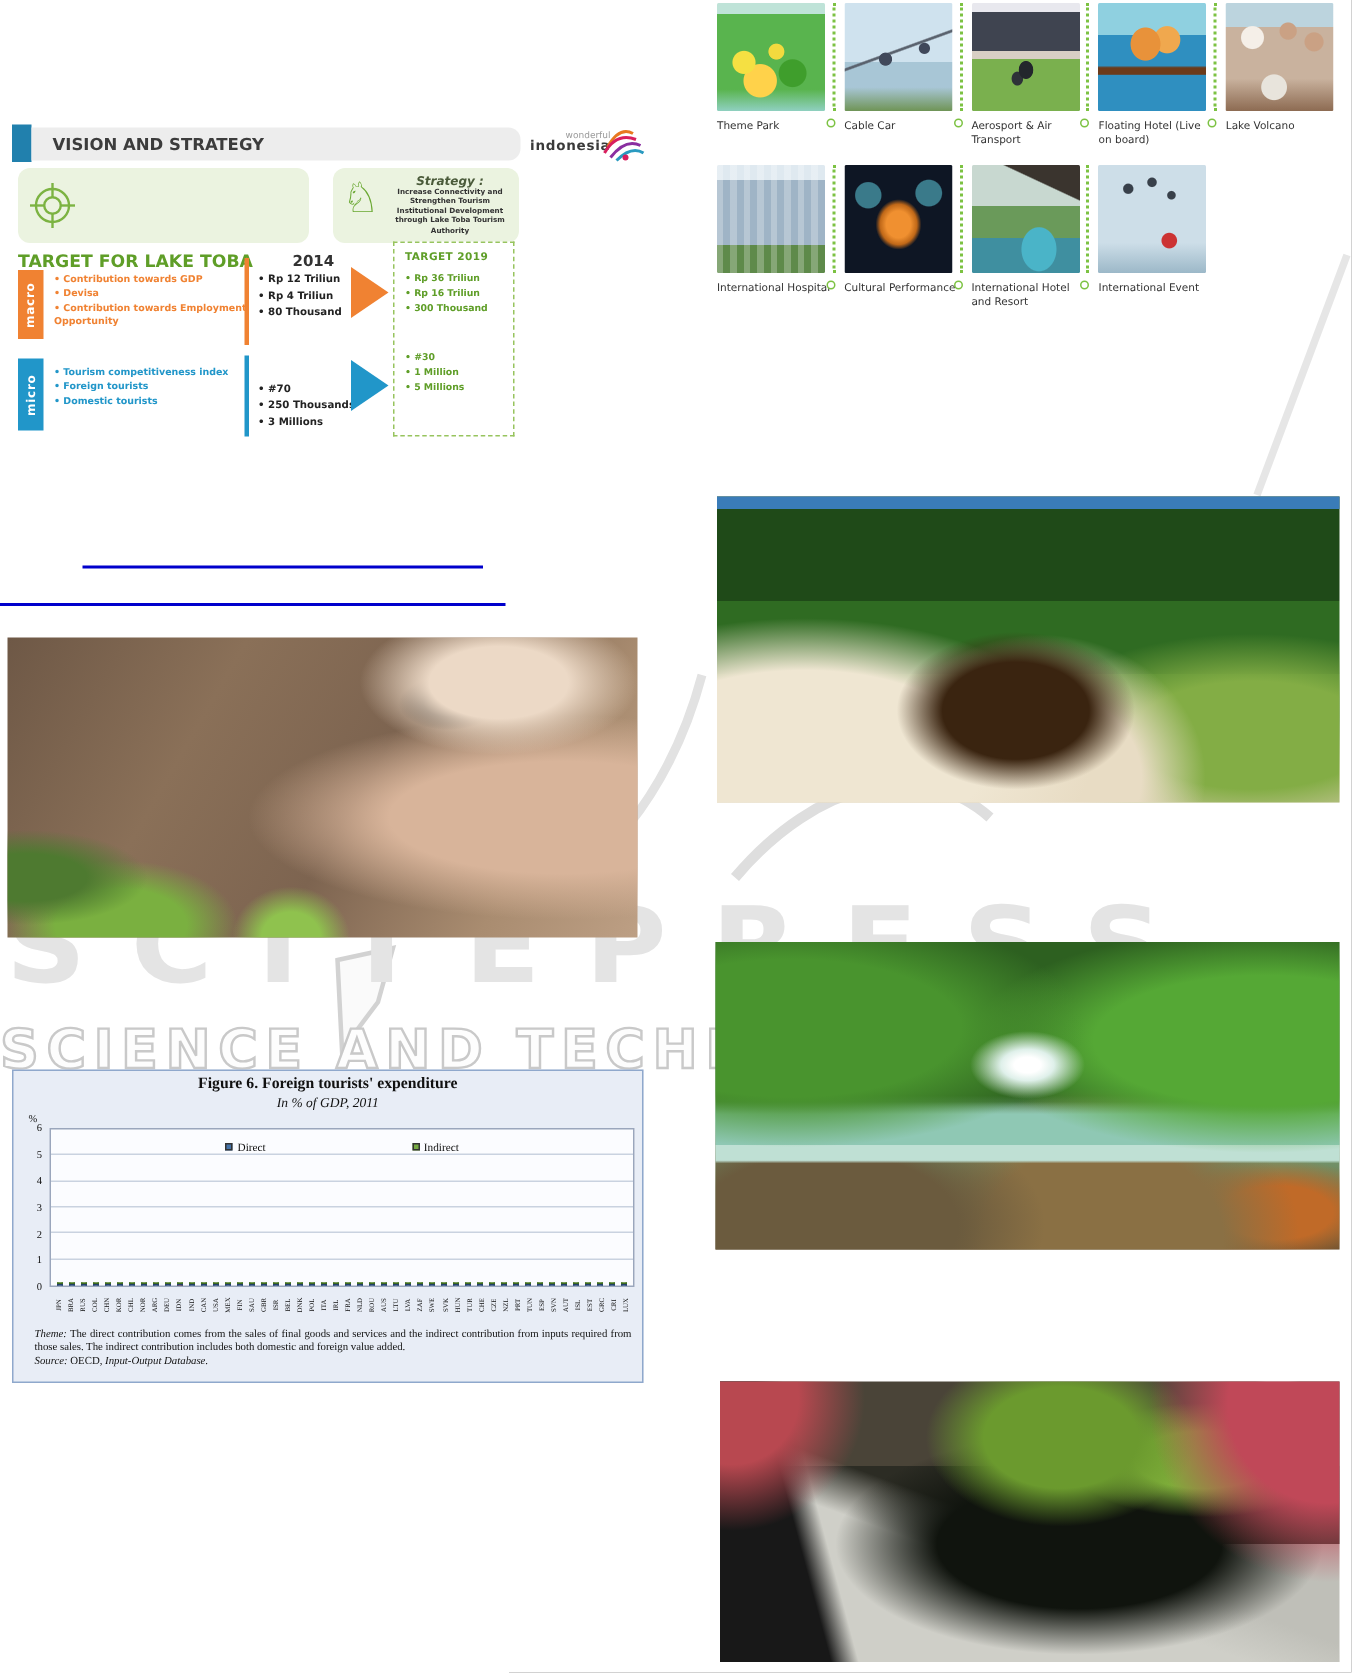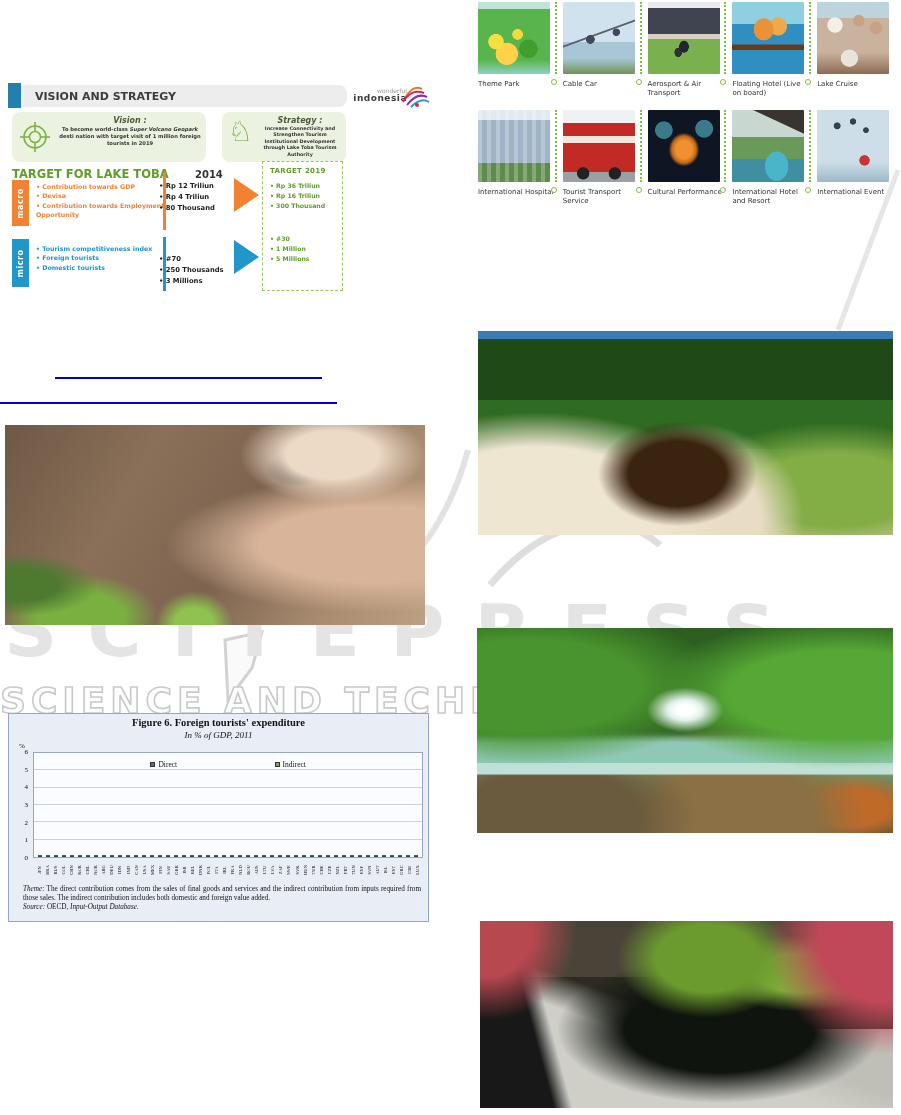--- a/index.html
+++ b/index.html
@@ -58,21 +58,21 @@
   .bullets.macro { top:100px; }
   .bullets.micro { top:162px; }
   .bullets.macro .bullet-line { color:#f08232; }
   .bullets.micro .bullet-line { color:#2196c9; }
   .bullets .bullet-line { font-size:6.3px; font-weight:bold; line-height:1.5; }
 
   .vline { position:absolute; left:158px; width:2.5px; }
   .vline.macro { top:90px; height:58px; background:#f08232; }
   .vline.micro { top:155px; height:54px; background:#2196c9; }
 
-  .vals2014 { position:absolute; left:154px; width:62px; }
+  .vals2014 { position:absolute; left:167px; width:62px; }
   .vals2014.macro { top:99px; }
   .vals2014.micro { top:161px;margin-top:11px; }
   .vals2014 .bullet-line { font-size:6.8px; font-weight:bold; color:#222; line-height:1.6; }
 
   .arrow { position:absolute; left:229px; width:0; height:0;
            border-top:17px solid transparent; border-bottom:17px solid transparent; }
   .arrow.macro { top:96px; border-left:25px solid #f08232; }
   .arrow.micro { top:158px; border-left:25px solid #2196c9; }
 
   
@@ -254,24 +254,20 @@
 
     <div class="vbox vision">
       <svg class="vbox-icon" width="30" height="30" viewBox="0 0 30 30">
         <circle cx="15" cy="15" r="11" stroke="#7cb342" stroke-width="1.6" fill="none"></circle>
         <circle cx="15" cy="15" r="5.5" stroke="#7cb342" stroke-width="1.6" fill="none"></circle>
         <line x1="15" y1="0" x2="15" y2="10" stroke="#7cb342" stroke-width="1.6"></line>
         <line x1="15" y1="20" x2="15" y2="30" stroke="#7cb342" stroke-width="1.6"></line>
         <line x1="0" y1="15" x2="10" y2="15" stroke="#7cb342" stroke-width="1.6"></line>
         <line x1="20" y1="15" x2="30" y2="15" stroke="#7cb342" stroke-width="1.6"></line>
       </svg>
-      <div class="vbox-text">
-        <div class="vbox-title">Vision :</div>
-        <div class="vbox-body"><span>To become world-class </span><i>Super Volcano Geopark</i><span> desti nation with target visit of 1 million foreign tourists in 2019</span></div>
-      </div>
     </div>
 
     <div class="vbox strategy">
       <div class="knight">♘</div>
       <div class="vbox-text">
         <div class="vbox-title">Strategy :</div>
         <div class="vbox-body">Increase Connectivity and Strengthen Tourism Institutional Development through Lake Toba Tourism Authority</div>
       </div>
     </div>
 
@@ -345,31 +341,25 @@
       <div class="fac-cell">
         <div class="fac-connector"></div>
         <div class="fac-circle"></div>
         <div class="fac-photo ph-floating-hotel"></div>
         <div class="fac-label">Floating Hotel (Live on board)</div>
       </div>
       <div class="fac-cell">
         <div class="fac-connector"></div>
         <div class="fac-circle"></div>
         <div class="fac-photo ph-lake-cruise"></div>
-        <div class="fac-label">Lake Cruise</div>
+        <div class="fac-label">Lake Volcano</div>
       </div>
       <div class="fac-cell">
         <div class="fac-photo ph-hospital"></div>
         <div class="fac-label">International Hospital</div>
-      </div>
-      <div class="fac-cell">
-        <div class="fac-connector"></div>
-        <div class="fac-circle"></div>
-        <div class="fac-photo ph-transport"></div>
-        <div class="fac-label">Tourist Transport Service</div>
       </div>
       <div class="fac-cell">
         <div class="fac-connector"></div>
         <div class="fac-circle"></div>
         <div class="fac-photo ph-cultural"></div>
         <div class="fac-label">Cultural Performance</div>
       </div>
       <div class="fac-cell">
         <div class="fac-connector"></div>
         <div class="fac-circle"></div>

